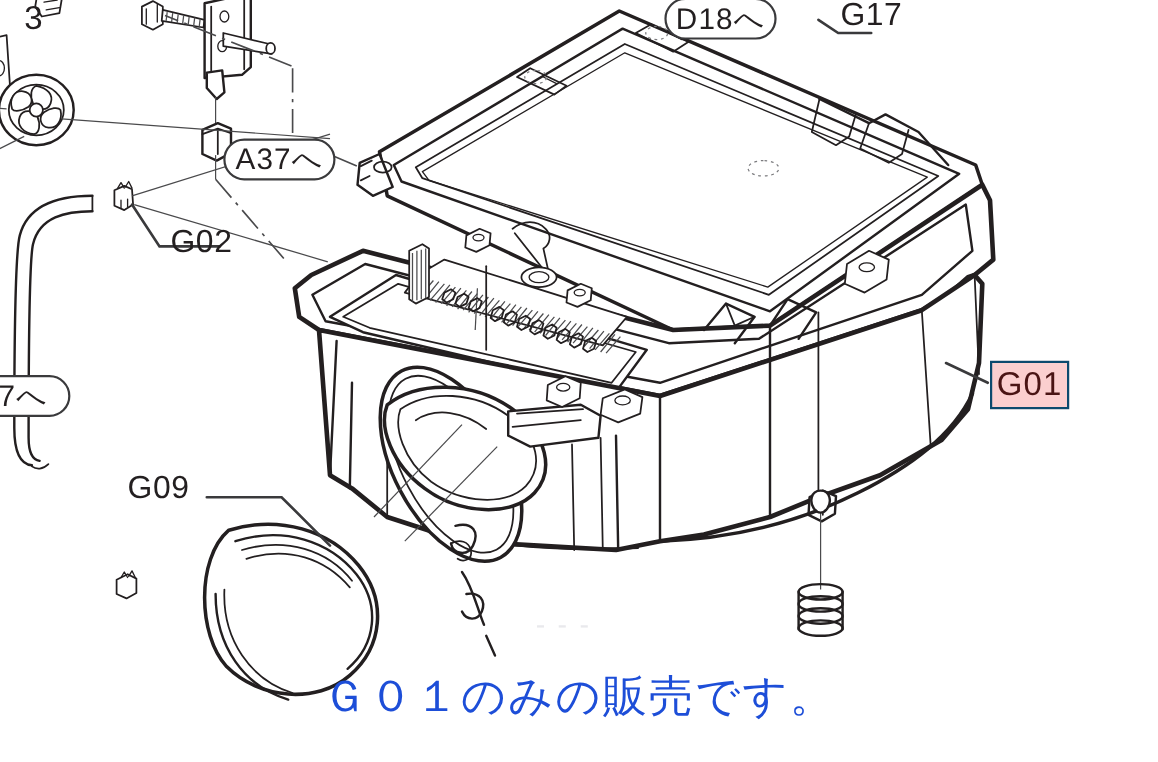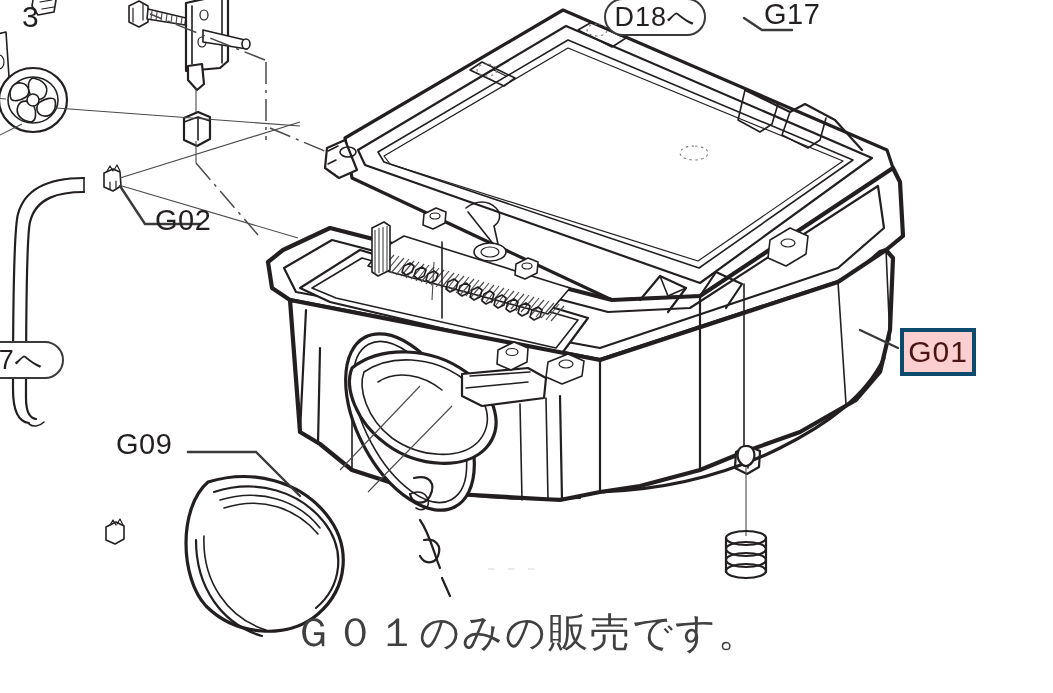--- a/index.html
+++ b/index.html
@@ -16,27 +16,27 @@
     font-size:29px;color:#231f20;white-space:nowrap;letter-spacing:.5px;
   }
   .pill{
     position:absolute;display:flex;align-items:center;justify-content:center;
     border:2.6px solid #3a3a3c;border-radius:24px;background:#fff;
     font-size:27px;color:#231f20;letter-spacing:1px;
     font-family:"Liberation Sans","DejaVu Sans",sans-serif;
   }
   .hl-box{
     position:absolute;display:flex;align-items:center;justify-content:center;
-    border:4px solid #0c4a6e;background:#fbcfcf;
+    border:2px solid #0c4a6e;background:#fbcfcf;
     font-size:30px;color:#4a1414;letter-spacing:1px;
     font-family:"Liberation Sans","DejaVu Sans",sans-serif;
   }
   .caption{
     position:absolute;left:0;width:1053px;text-align:center;
-    font-size:40px;color:#404040;letter-spacing:2px;
+    font-size:40px;color:#1d4ed8;letter-spacing:2px;
     font-family:"DejaVu Sans","Liberation Sans",sans-serif;
   }
   .faint{
     position:absolute;font-size:26px;color:#e9e9ec;letter-spacing:2px;
     font-family:"Liberation Sans","DejaVu Sans",sans-serif;
   }
 </style>
 </head>
 <body>
 
@@ -299,20 +299,21 @@
 
     </g>
   </svg>
 
   <div class="lbl" style="left:22px;top:0px;font-size:30px;">3</div>
 
   <div class="pill" style="left:604px;top:-2px;width:98px;height:34px;">D18へ</div>
 
   <div class="lbl" style="left:764px;top:-2px;">G17</div>
 
+  <div class="pill" style="left:203px;top:126px;width:98px;height:34px;">A37へ</div>
 
   <div class="pill" style="left:-38px;top:341px;width:98px;height:34px;">07へ</div>
 
   <div class="lbl" style="left:155px;top:204px;">G02</div>
 
   <div class="lbl" style="left:116px;top:428px;">G09</div>
 
   <div class="hl-box" style="left:900px;top:328px;width:68px;height:40px;">G01</div>
 
   <div class="faint" style="left:487px;top:552px;">- - -</div>

